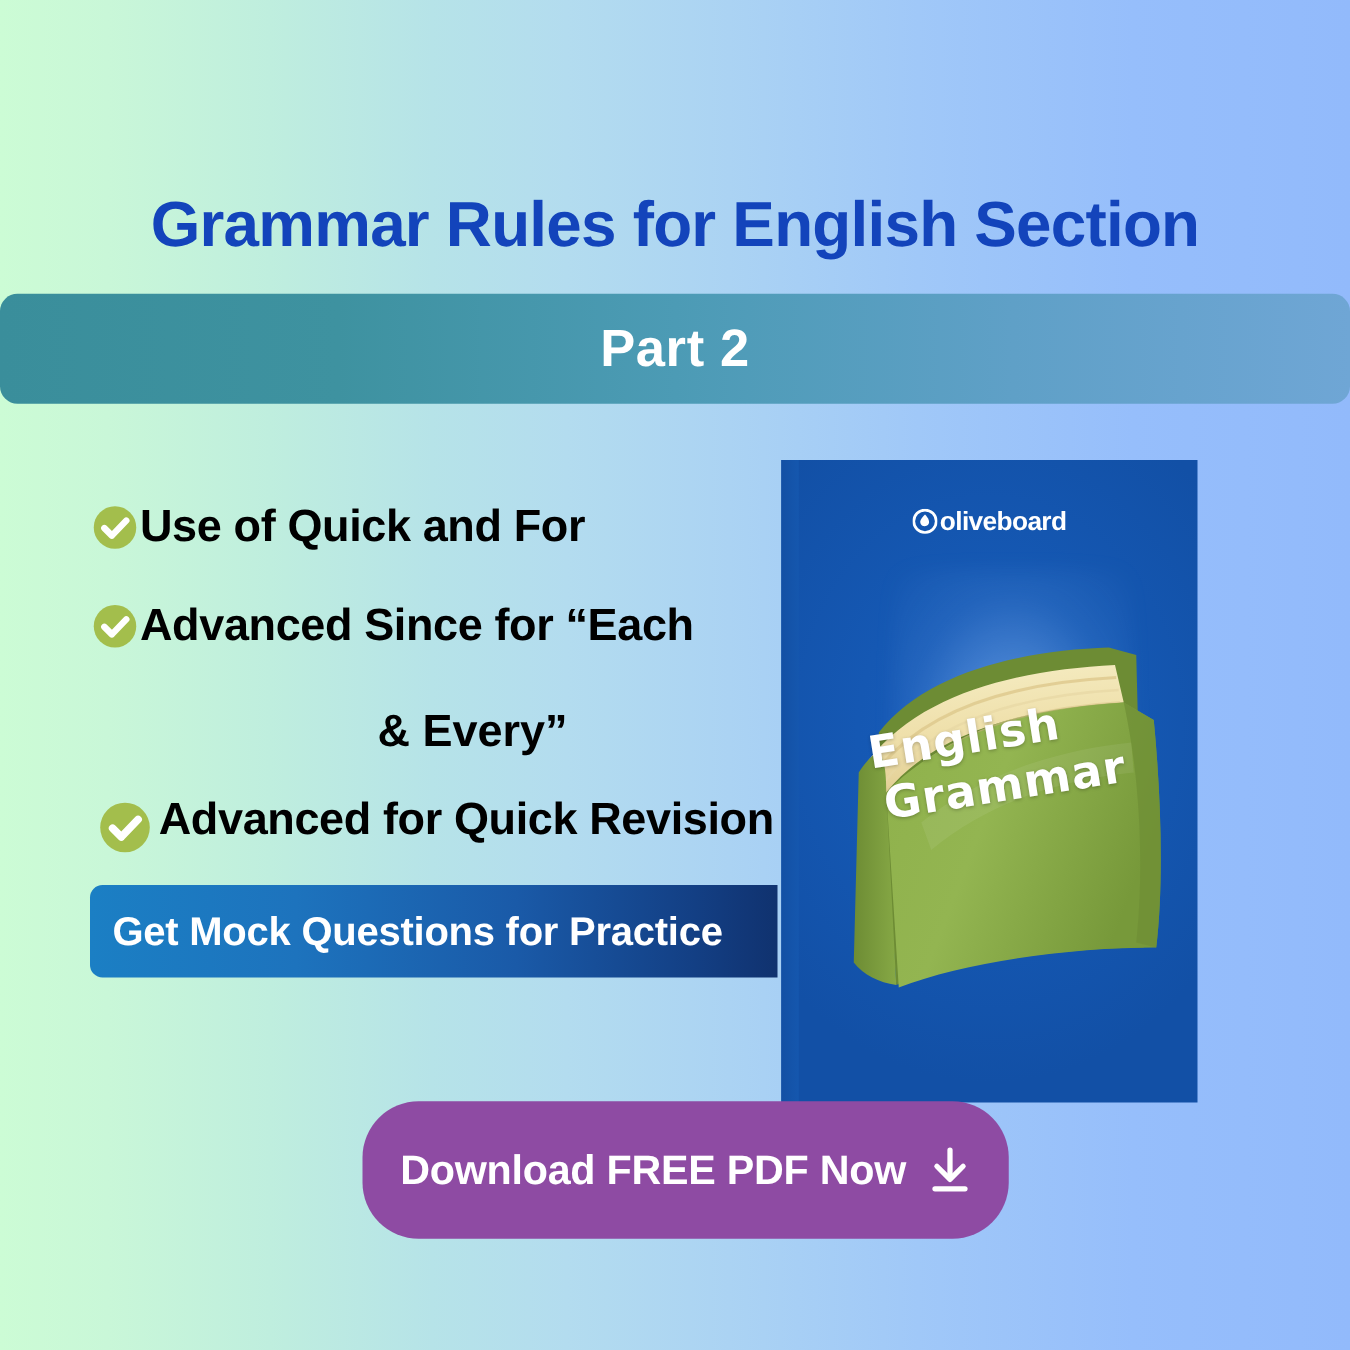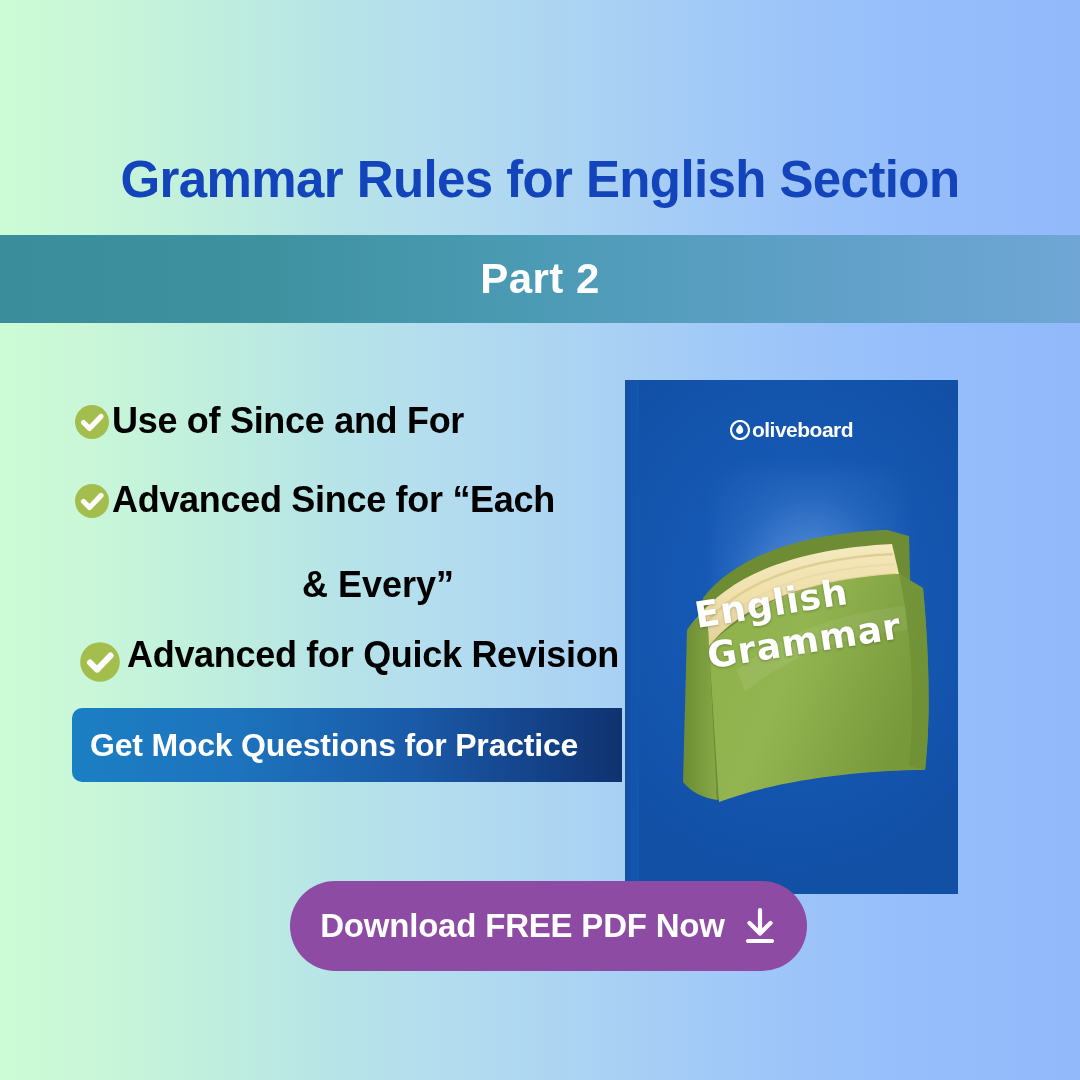--- a/index.html
+++ b/index.html
@@ -49,20 +49,21 @@
   .banner {
     position: absolute;
     left: 0;
     top: 235px;
     width: 1080px;
     height: 88px;
     background: linear-gradient(to right, #3a8e9b 0%, #3e92a0 25%, #4c9bb5 50%, #5fa0c7 75%, #6fa6d5 100%);
     display: flex;
     align-items: center;
     justify-content: center;
+    border-radius: 14px;
   }
   .banner-text {
     color: #ffffff;
     font-size: 42px;
     font-weight: bold;
     letter-spacing: 0.5px;
   }
 
   
   .bullets {
@@ -129,21 +130,21 @@
     font-weight: bold;
     margin-left: 18px;
     letter-spacing: -0.2px;
     white-space: nowrap;
   }
 
   
   .book-panel {
     position: absolute;
     left: 625px;
-    top: 380px;
+    top: 368px;
     width: 333px;
     height: 514px;
     background: radial-gradient(ellipse 70% 55% at 50% 42%, #1a5dbd 0%, #1558b3 45%, #1250a6 100%);
     overflow: hidden;
   }
   .book-panel-spine {
     position: absolute;
     left: 0; top: 0;
     width: 14px; height: 100%;
     background: linear-gradient(to right, #1350a4, #1557ae);
@@ -202,21 +203,21 @@
     letter-spacing: 1px;
   }
   .book-label .l2 { display: block; margin-left: 6px; }
 
   
   .download-btn {
     position: absolute;
     left: 290px;
     top: 881px;
     width: 517px;
-    height: 90px;
+    height: 110px;
     border-radius: 45px;
     background: #8e4ba3;
     display: flex;
     align-items: center;
     justify-content: center;
     gap: 18px;
     border: none;
     cursor: pointer;
   }
   .download-label {
@@ -242,21 +243,21 @@
 
   <div class="bullets">
 
     <div class="bullet-row">
       <span class="check-icon">
         <svg viewBox="0 0 36 36">
           <circle cx="18" cy="18" r="17" fill="#a3be4c"></circle>
           <path d="M9.5 18.5 L15.5 24.5 L27 12.5" stroke="#ffffff" stroke-width="5.2" fill="none" stroke-linecap="round" stroke-linejoin="round"></path>
         </svg>
       </span>
-      <span class="bullet-text">Use of Since and For</span>
+      <span class="bullet-text">Use of Quick and For</span>
     </div>
 
     <div class="bullet-row">
       <span class="check-icon">
         <svg viewBox="0 0 36 36">
           <circle cx="18" cy="18" r="17" fill="#a3be4c"></circle>
           <path d="M9.5 18.5 L15.5 24.5 L27 12.5" stroke="#ffffff" stroke-width="5.2" fill="none" stroke-linecap="round" stroke-linejoin="round"></path>
         </svg>
       </span>
       <span class="bullet-text">Advanced Since for “Each</span>

